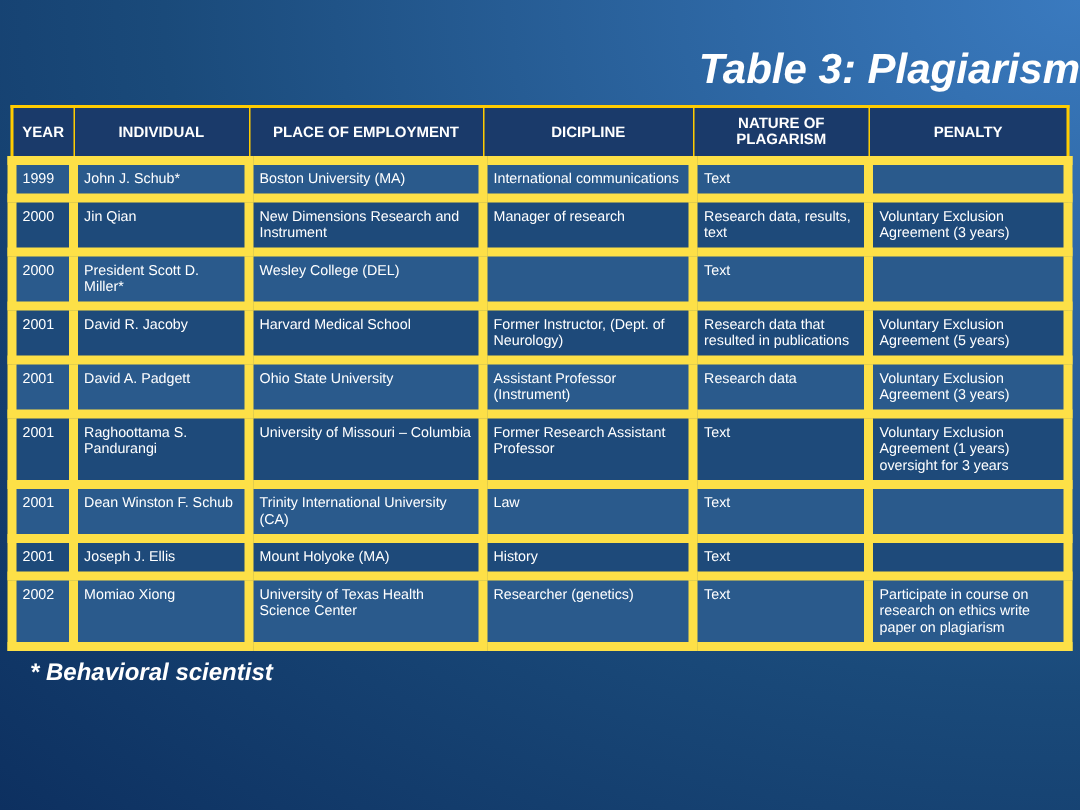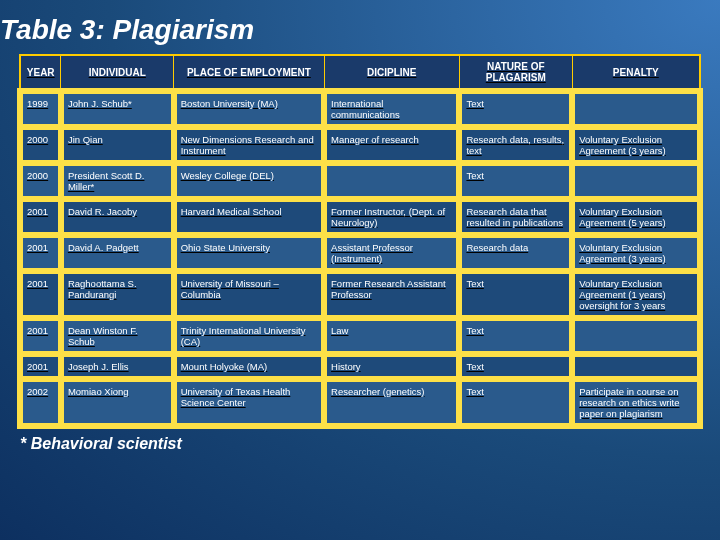--- a/index.html
+++ b/index.html
@@ -9,28 +9,27 @@
       font-family: Arial, sans-serif;
       width: 720px;
       height: 540px;
       overflow: hidden;
       position: relative;
     }
     .page-title {
       color: white;
       font-size: 28px;
       font-weight: bold;
-      text-align: left;
-      padding: 14px 0 8px 0;
+      text-align: right;
+      padding: 30px 0 8px 0;
       font-style: italic;
     }
     .table-container {
-      margin: 0 17px;
+      margin: 0 5px;
       font-size: 10px;
-      text-decoration: underline;
     }
     table {
       width: 100%;
       border-collapse: collapse;
       border: 2px solid #ffcc00;
     }
     thead tr {
       background: #1a3a6a;
     }
     thead th {

